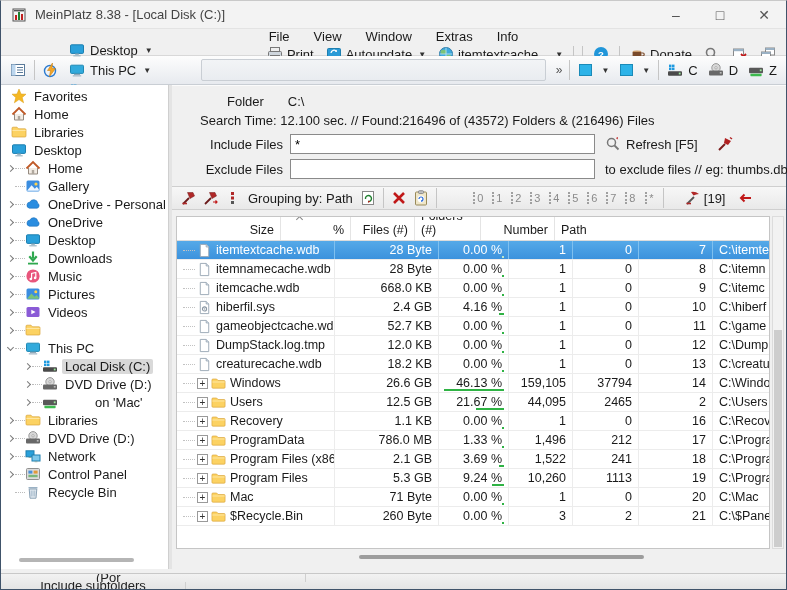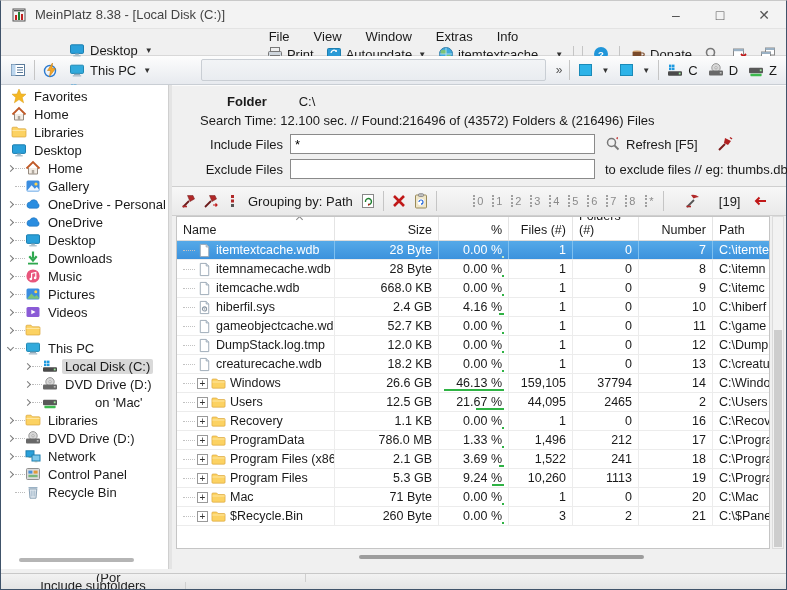--- a/index.html
+++ b/index.html
@@ -45,34 +45,34 @@
   .chev .d { transform:rotate(45deg); margin-top:-2px; }
   .conn { width:10px; border-top:1px dotted #bcbcbc; flex:none; }
   .ticon { width:16px; height:16px; flex:none; margin-right:4px; display:inline-flex; }
   .ticon svg { width:16px; height:16px; }
   .sb-hscroll { position:absolute; left:0; bottom:6px; width:168px; height:5px; }
   .sb-hthumb { position:absolute; left:18px; width:115px; height:4px; background:#b5b5b5; border-radius:2px; }
 
   
   .infopanel { position:absolute; left:0; top:0; right:0; height:101px; background:#f0f0f0; border-top:1px solid #fbfbfb; font-size:13px; }
   .ip-line1 { position:absolute; left:55px; top:8px; }
-  .ip-line1 b { font-weight:bold; margin-right:32px; }
+  .ip-line1 b { font-weight:normal; margin-right:24px; }
   .ip-line2 { position:absolute; left:28px; top:27px; }
   .ip-row { position:absolute; display:flex; align-items:center; }
   .ip-row.inc { top:48px; left:0; } .ip-row.exc { top:73px; left:0; }
   .ip-lbl { width:118px; text-align:right; padding-right:7px; }
   .ip-input { width:305px; height:20px; border:1px solid #8a8a8a; background:#fff; font-family:"Liberation Sans",sans-serif; font-size:13px; padding:0 4px; }
   .ip-right { display:flex; align-items:center; gap:5px; margin-left:10px; white-space:nowrap; }
   .icon16 { width:16px; height:16px; display:inline-flex; flex:none; }
   .icon16 svg { width:16px; height:16px; }
 
   
-  .grouptb { position:absolute; left:0; top:101px; right:0; height:30px; background:linear-gradient(#f7f7f7,#e9e9e9); border-top:1px solid #cfcfcf; border-bottom:1px solid #cfcfcf; display:flex; align-items:center; padding:0 6px; font-size:13px; }
+  .grouptb { position:absolute; left:0; top:101px; right:0; height:24px; background:linear-gradient(#f7f7f7,#e9e9e9); border-top:1px solid #cfcfcf; border-bottom:1px solid #cfcfcf; display:flex; align-items:center; padding:0 6px; font-size:13px; }
   .g-sep { width:1px; height:20px; background:#c5c5c5; margin:0 4px; }
-  .g-btn { display:flex; align-items:center; padding:1px 3px; gap:18px; }
+  .g-btn { display:flex; align-items:center; padding:1px 3px; gap:3px; }
   .lvl-btn { width:19px; height:20px; display:flex; align-items:center; justify-content:center; color:#8a8a8a; font-size:11px; }
   .lvl-btn .bars { display:inline-block; width:3px; margin-right:1px; border-left:2px dotted #a0a0a0; height:12px; }
 
   
   .tablewrap { position:absolute; left:4px; top:131px; right:16px; height:333px; background:#fff; border:1px solid #c5c5c5; overflow:hidden; }
   .thead { display:flex; height:24px; border-bottom:1px solid #dcdcdc; background:#fff; position:relative; }
   .th { display:flex; align-items:flex-end; padding:0 6px 3px 6px; border-right:1px solid #e4e4e4; font-size:12.5px; }
   .th.num { justify-content:flex-end; }
   .sortmark { position:absolute; left:120px; top:0px; width:8px; height:5px; }
   .sortmark i { display:block; width:5px; height:5px; border-left:1px solid #888; border-top:1px solid #888; transform:rotate(45deg); }
@@ -796,21 +796,20 @@
               </svg>
             </span>
         </div>
       </div>
 
       <div class="tablewrap">
         <div class="thead" id="thead">
           <div class="sortmark">
               <i></i>
             </div>
-        <div class="th c-name">Name</div>
             <div class="th c-size num">Size</div>
             <div class="th c-pct num">%</div>
             <div class="th c-files num">Files (#)</div>
             <div class="th c-folders num">Folders (#)</div>
             <div class="th c-number num">Number</div>
             <div class="th c-path">Path</div>
           </div>
         <div id="tbody">
             <div class="trow sel">
               <div class="td c-name">

